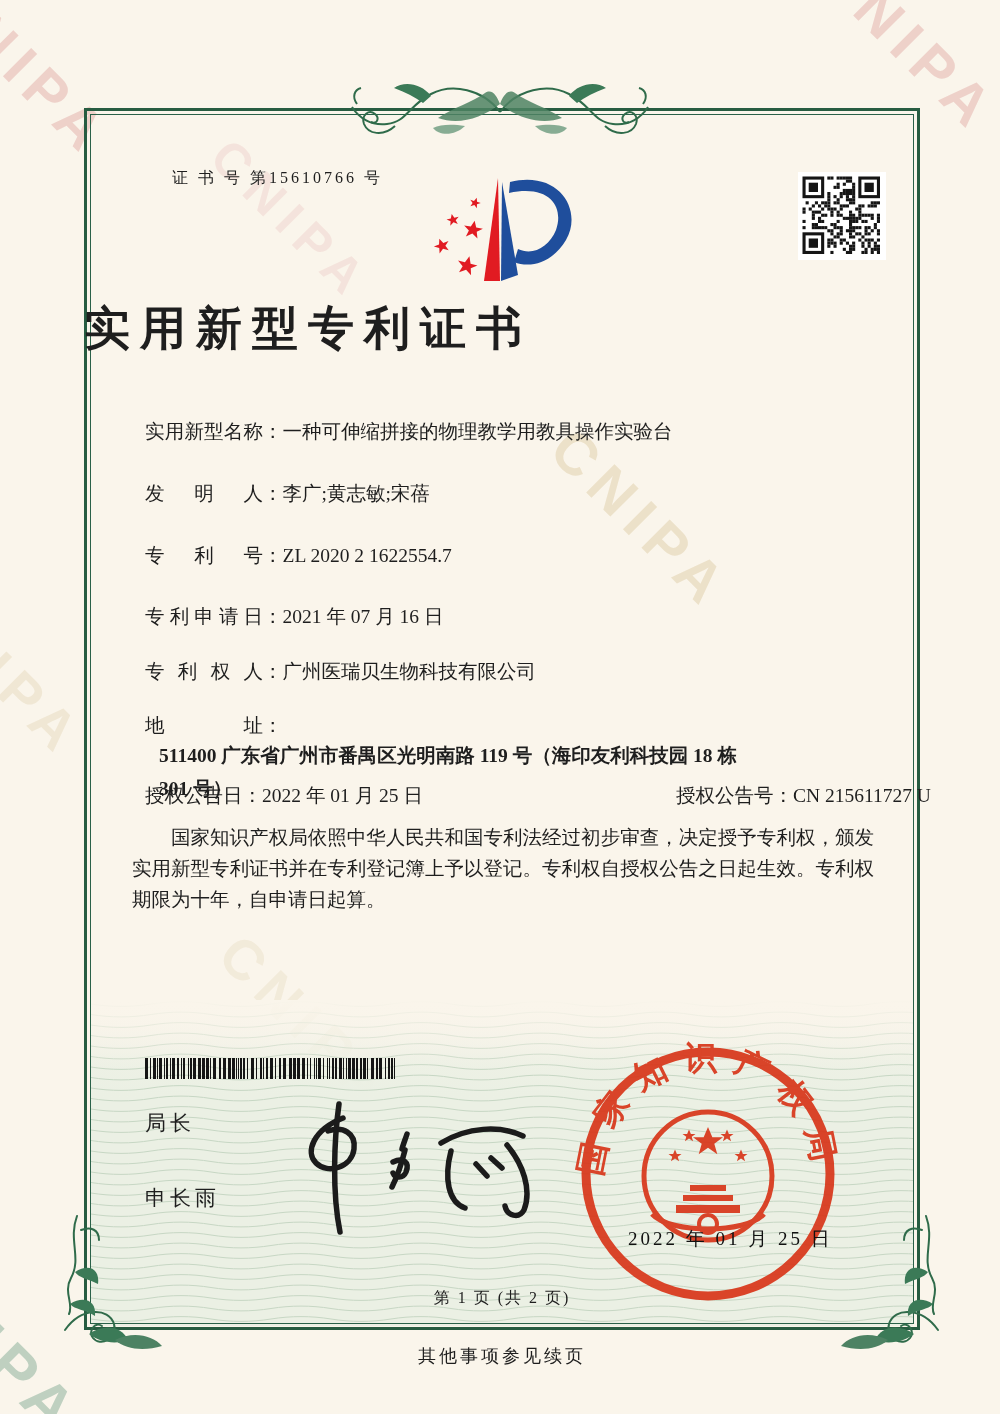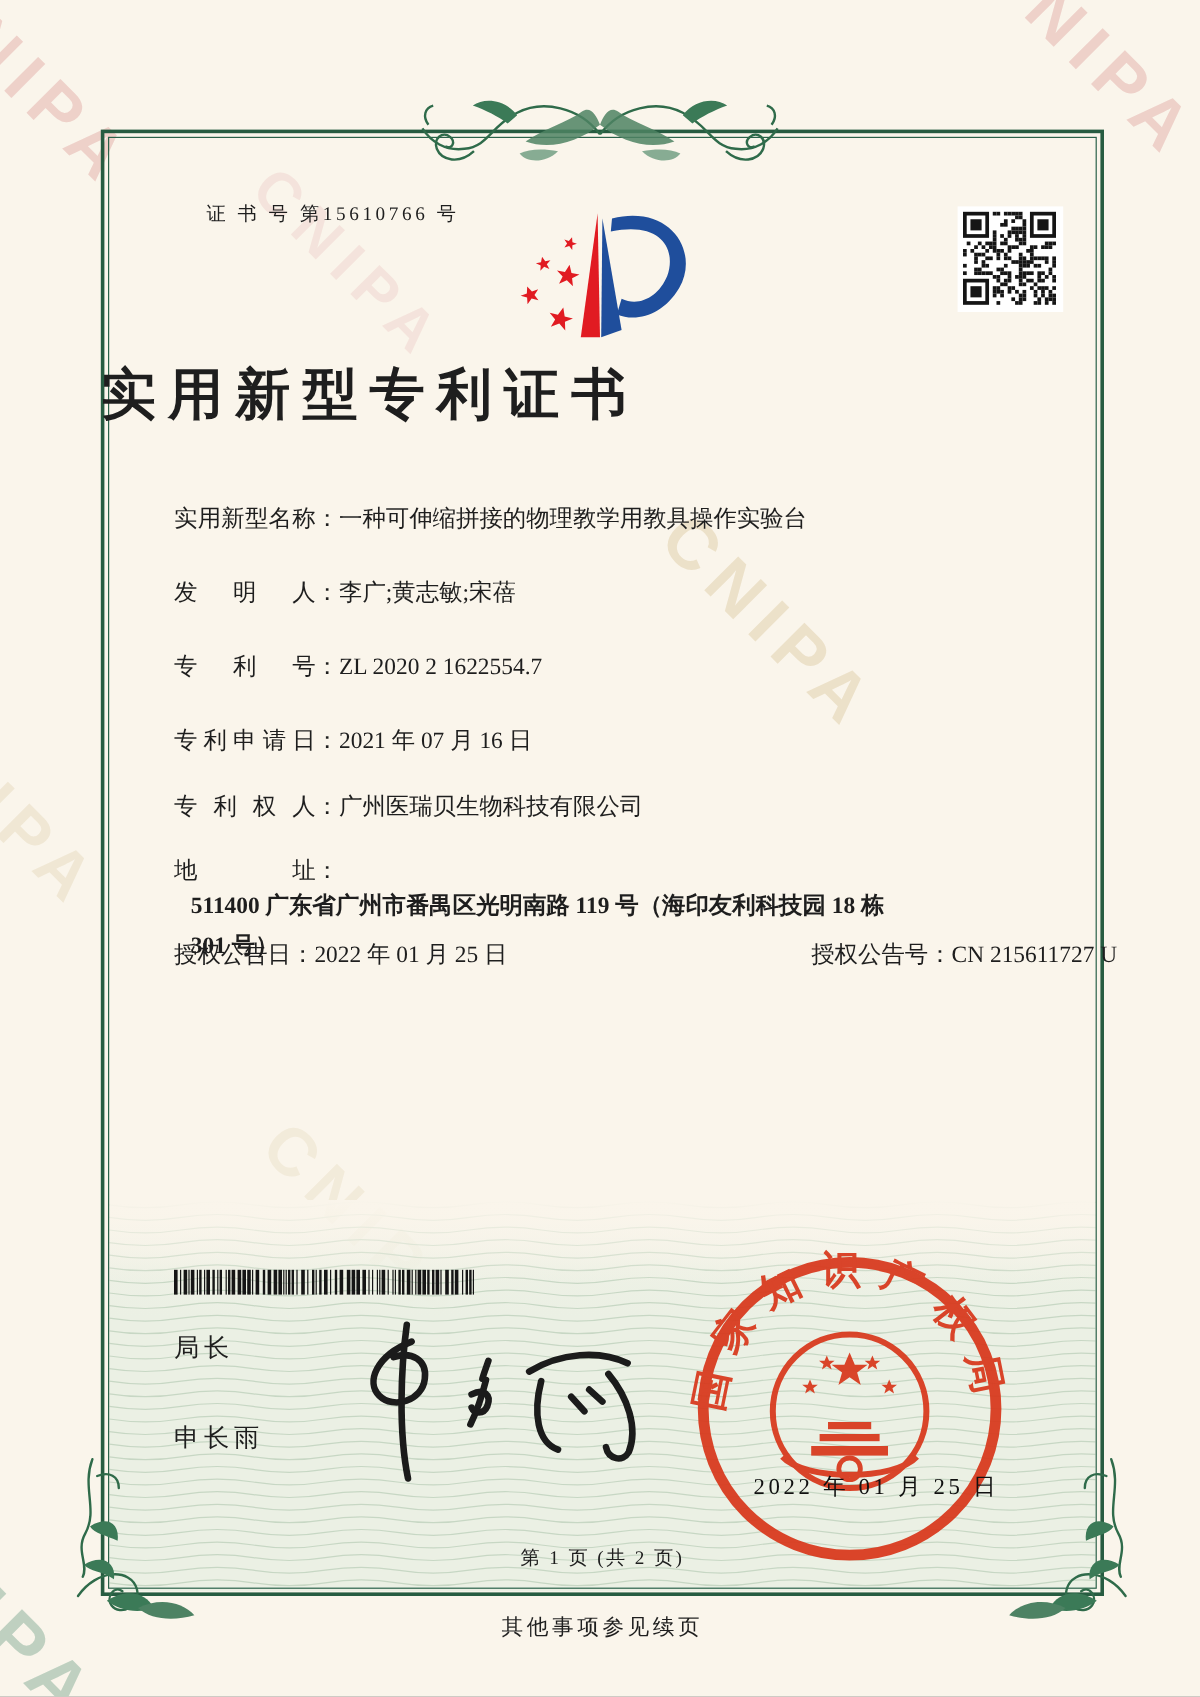--- a/index.html
+++ b/index.html
@@ -393,20 +393,21 @@
     <span class="lbl">地址</span><span>：</span><span class="val">511400 广东省广州市番禺区光明南路 119 号（海印友利科技园 18 栋 301 号）</span>
   </div>
   <div class="frow" style="top:782px">
     <span>授权公告日</span><span>：</span><span>2022 年 01 月 25 日</span>
     <span class="grant2">
       <span>授权公告号</span><span>：</span><span>CN 215611727 U</span>
     </span>
   </div>
 
   <div class="paras">
+    <p>国家知识产权局依照中华人民共和国专利法经过初步审查，决定授予专利权，颁发实用新型专利证书并在专利登记簿上予以登记。专利权自授权公告之日起生效。专利权期限为十年，自申请日起算。</p>
   </div>
 
   <svg class="barcode" id="barcode" width="256" height="21" viewBox="0 0 256 21">
       <rect x="0" y="0" width="3" height="21" fill="#151515"></rect>
       <rect x="5" y="0" width="1" height="21" fill="#151515"></rect>
       <rect x="8" y="0" width="3" height="21" fill="#151515"></rect>
       <rect x="12" y="0" width="1" height="21" fill="#151515"></rect>
       <rect x="14" y="0" width="3" height="21" fill="#151515"></rect>
       <rect x="19" y="0" width="1" height="21" fill="#151515"></rect>
       <rect x="21" y="0" width="2" height="21" fill="#151515"></rect>

